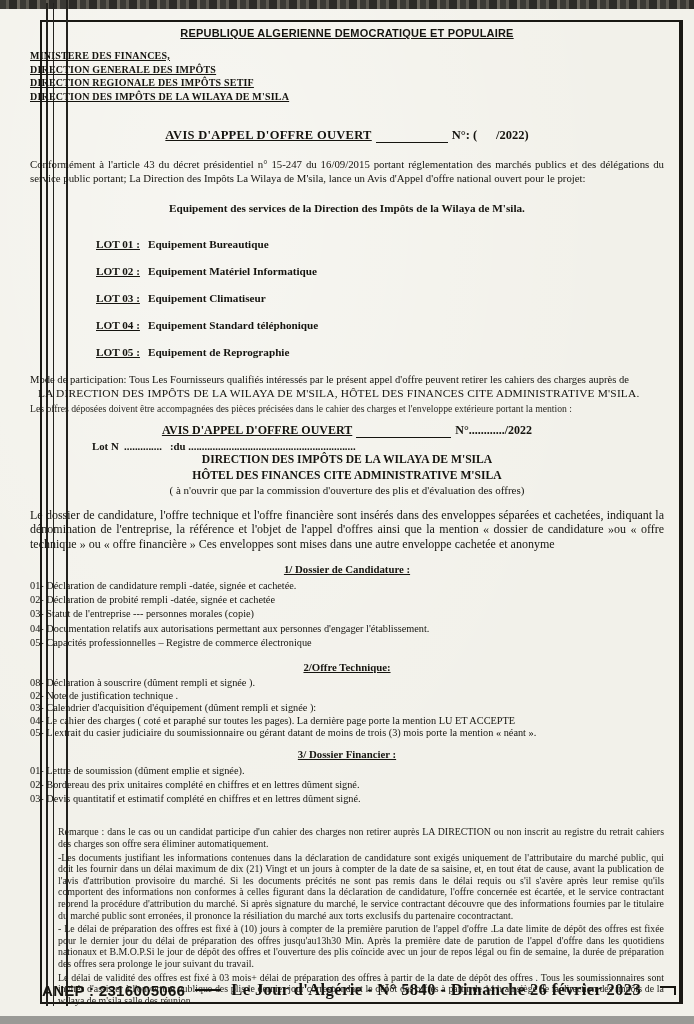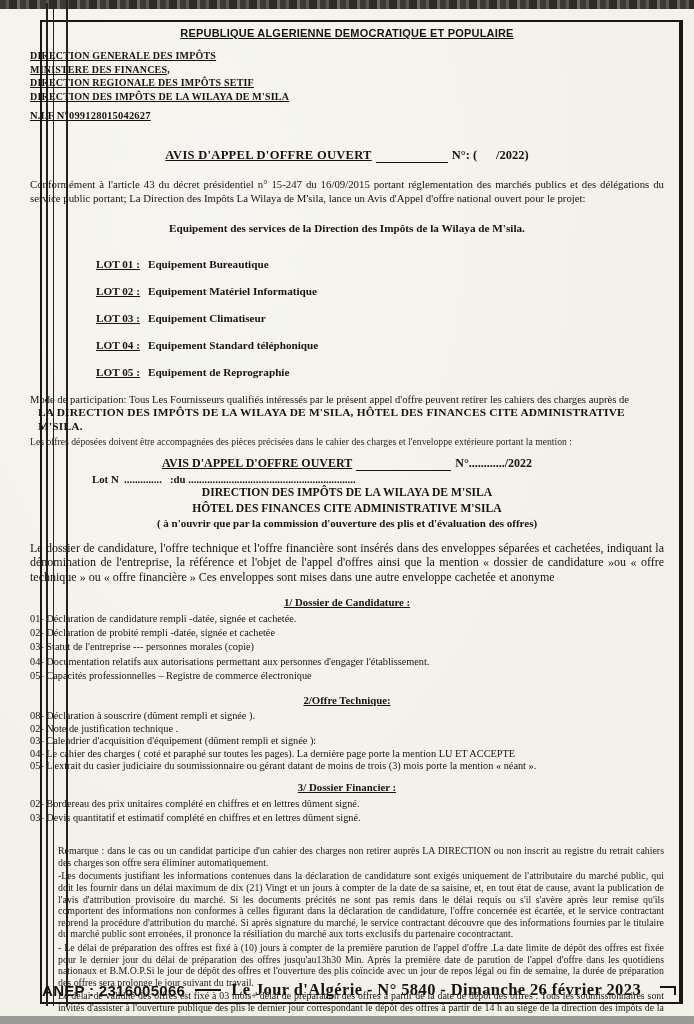--- a/index.html
+++ b/index.html
@@ -61,33 +61,33 @@
 
   .intro { margin-top: 14px; font-size: 10.8px; line-height: 14px; text-align: justify; }
 
   .project-title { margin-top: 17px; text-align: center; font-weight: bold; font-size: 11.2px; }
 
   .lots { margin-top: 24px; margin-left: 66px; }
   .lot { font-weight: bold; font-size: 11.2px; margin-bottom: 15px; }
   .lot-label { text-decoration: underline; margin-right: 8px; }
 
   .participation { margin-top: 6px; font-size: 10.6px; line-height: 13.5px; }
-  .participation-address { font-weight: bold; font-size: 11.4px; letter-spacing: .2px; margin-left: 8px; }
+  .participation-address { font-weight: normal; font-size: 11.4px; letter-spacing: .2px; margin-left: 8px; }
   .offers-line { font-size: 9.7px; margin-top: 2px; color: #2a2923; }
 
   .envelope { margin-top: 7px; text-align: center; }
   .envelope-title-row {
     display: flex; justify-content: center; align-items: flex-end; gap: 4px;
     font-weight: bold; font-size: 12px;
   }
   .envelope-title { text-decoration: underline; }
   .rule2 { display: inline-block; width: 95px; height: 12px; border-bottom: 1.5px solid #15140f; }
   .envelope-lot { text-align: left; margin-left: 62px; font-weight: bold; font-size: 10.8px; margin-top: 2px; }
   .envelope-line { font-weight: bold; font-size: 11.6px; line-height: 16px; }
-  .envelope-note { font-weight: bold; font-size: 11px; }
+  .envelope-note { font-weight: normal; font-size: 11px; }
 
   .dossier-par { margin-top: 12px; font-size: 12px; line-height: 14.8px; text-align: justify; }
 
   .section-heading {
     text-align: center; font-weight: bold; font-size: 10.8px;
     text-decoration: underline; margin-top: 11px;
   }
   .section-items { margin-top: 4px; }
   .section-items div { font-size: 10.3px; line-height: 14.2px; }
   .sec2 .section-items div { line-height: 12.6px; }
@@ -114,25 +114,24 @@
   <div class="frame"></div>
   <div class="vline v1"></div>
   <div class="vline v2"></div>
   <div class="vline v3"></div>
 
   <div class="content">
 
     <div class="republic">REPUBLIQUE ALGERIENNE DEMOCRATIQUE ET POPULAIRE</div>
 
     <div class="ministry-block">
+      <div class="ministry">MINISTERE DES FINANCES,</div>
       <div class="ministry">DIRECTION GENERALE DES IMPÔTS</div>
-      <div class="ministry">MINISTERE DES FINANCES,</div>
       <div class="ministry">DIRECTION REGIONALE DES IMPÔTS SETIF</div>
       <div class="ministry">DIRECTION DES IMPÔTS DE LA WILAYA DE M'SILA</div>
-      <div class="ministry nif">N.I.F N°099128015042627</div>
     </div>
 
     <div class="title-row">
       <span class="title-label">AVIS D'APPEL D'OFFRE OUVERT</span>
       <span class="rule"></span>
       <span class="pre">N°: (      /2022)</span>
     </div>
 
     <div class="intro">Conformément à l'article 43 du décret présidentiel n° 15-247 du 16/09/2015 portant réglementation des marchés publics et des délégations du service public portant; La Direction des Impôts La Wilaya de M'sila, lance un Avis d'Appel d'offre national ouvert pour le projet:</div>
 
@@ -194,20 +193,21 @@
         <div>02- Note de justification technique .</div>
         <div>03- Calendrier d'acquisition d'équipement (dûment rempli et signée ):</div>
         <div>04- Le cahier des charges ( coté et paraphé sur toutes les pages). La dernière page porte la mention LU ET ACCEPTE</div>
         <div>05- L'extrait du casier judiciaire du  soumissionnaire  ou gérant datant de moins de trois (3) mois porte la mention « néant ».</div>
       </div>
     </div>
 
     <div class="section sec3">
       <div class="section-heading" style="margin-top:8px">3/ Dossier Financier :</div>
       <div class="section-items">
+        <div>01- Lettre de soumission (dûment emplie et signée).</div>
         <div>02- Bordereau des prix unitaires complété en chiffres et en lettres dûment signé.</div>
         <div>03- Devis quantitatif et estimatif complété en chiffres et en lettres dûment signé.</div>
       </div>
     </div>
 
     <div class="remarks">
       <p>Remarque : dans le cas ou un candidat  participe d'un cahier des charges  non  retirer  auprès  LA DIRECTION ou non inscrit au registre du retrait cahiers des charges son offre sera   éliminer automatiquement.</p>
       <p>-Les documents justifiant les informations contenues dans la déclaration de candidature sont exigés uniquement  de l'attributaire du marché public, qui doit les fournir dans un délai maximum de dix (21) Vingt et un jours à compter de la date de sa saisine, et, en tout état de cause, avant la publication de l'avis d'attribution  provisoire du marché. Si les documents précités ne sont pas remis dans le délai  requis ou s'il s'avère après leur remise qu'ils comportent des informations non conformes à celles figurant dans la déclaration de candidature, l'offre concernée est écartée, et le service contractant reprend la procédure d'attribution du marché. Si après signature du marché, le service contractant découvre que des informations fournies par le titulaire du marché public sont erronées, il prononce la résiliation du marché aux torts exclusifs du partenaire cocontractant.</p>
       <p>- Le délai de préparation des offres est fixé à (10) jours à compter de la première parution de l'appel d'offre .La date limite de dépôt des offres est fixée pour le dernier jour du délai de préparation des offres jusqu'au13h30 Min. Après la première date de parution de l'appel d'offre dans les quotidiens nationaux et B.M.O.P.Si le jour de  dépôt des offres et l'ouverture  des plis  coïncide avec un jour de repos légal ou fin de semaine, la durée de préparation des offres sera prolonge le jour suivant du travail.</p>
       <p>Le délai de validité des offres est fixé à 03  mois+ délai de préparation des offres à partir de la date de dépôt des offres . Tous les soumissionnaires sont invités d'assister à l'ouverture publique des plis le dernier jour correspondant le dépôt des offres à partir de 14 h au siège de la  direction des impôts de la wilaya de m'sila salle des réunion .</p>

